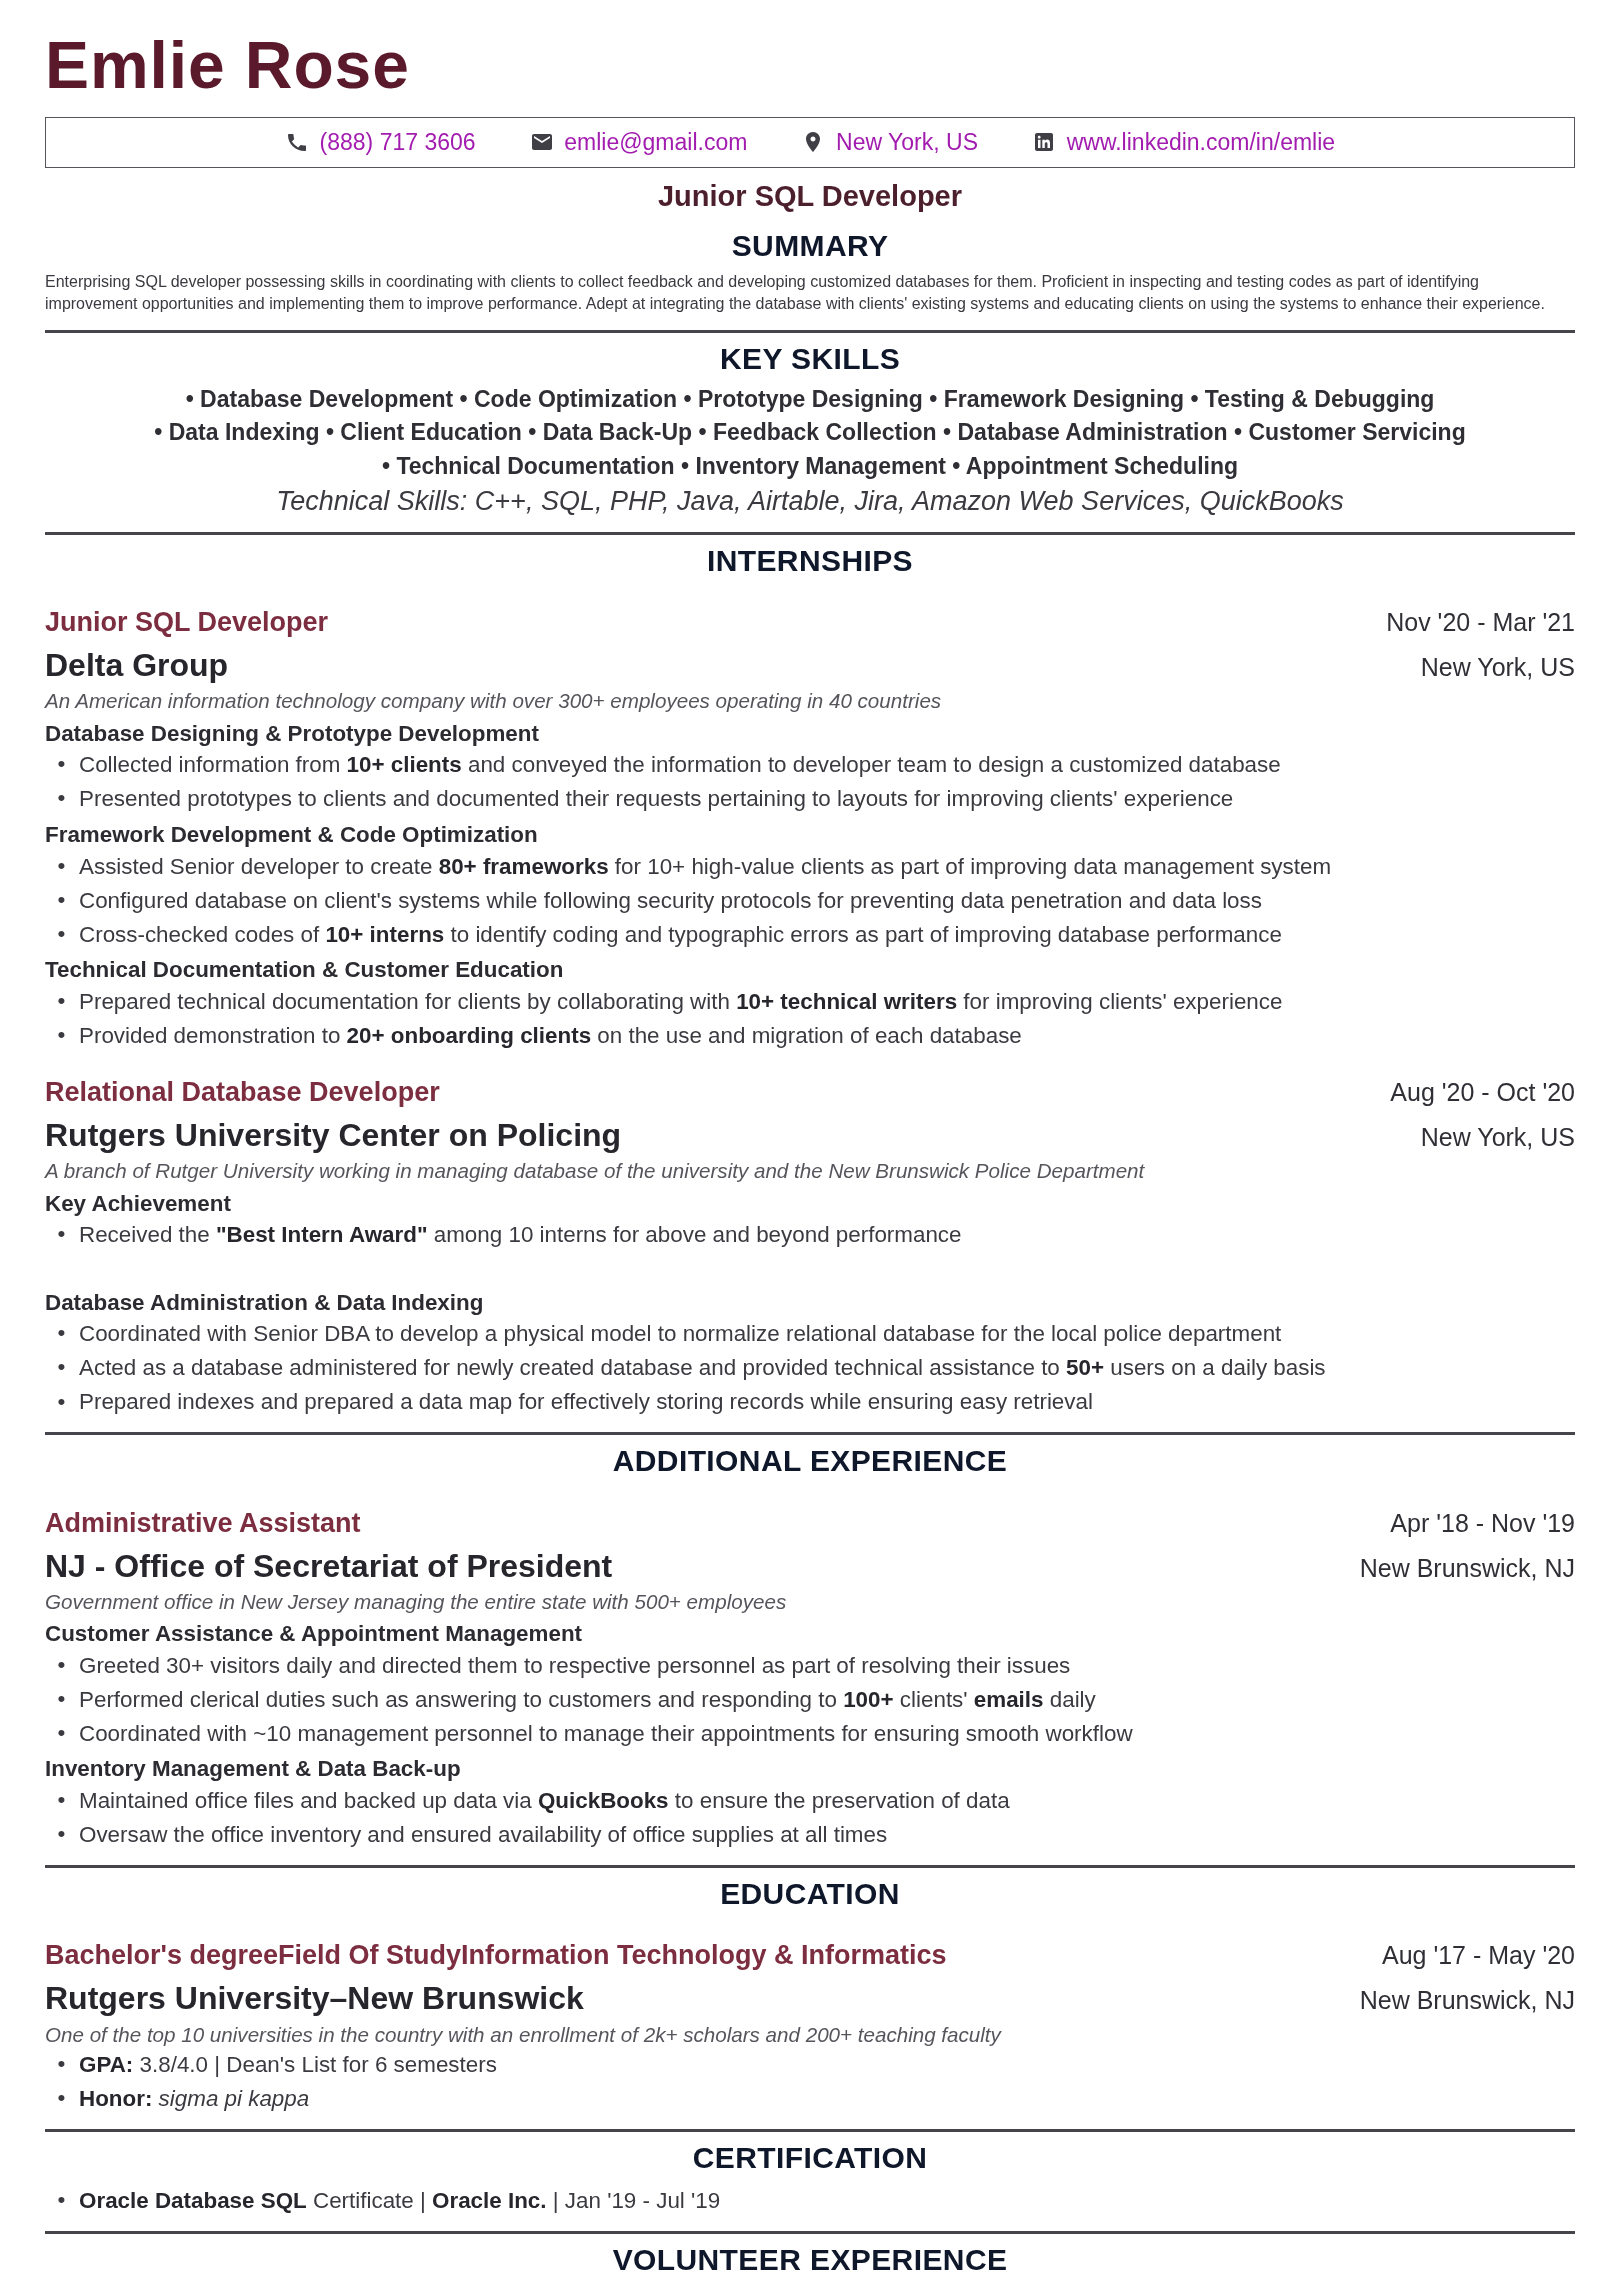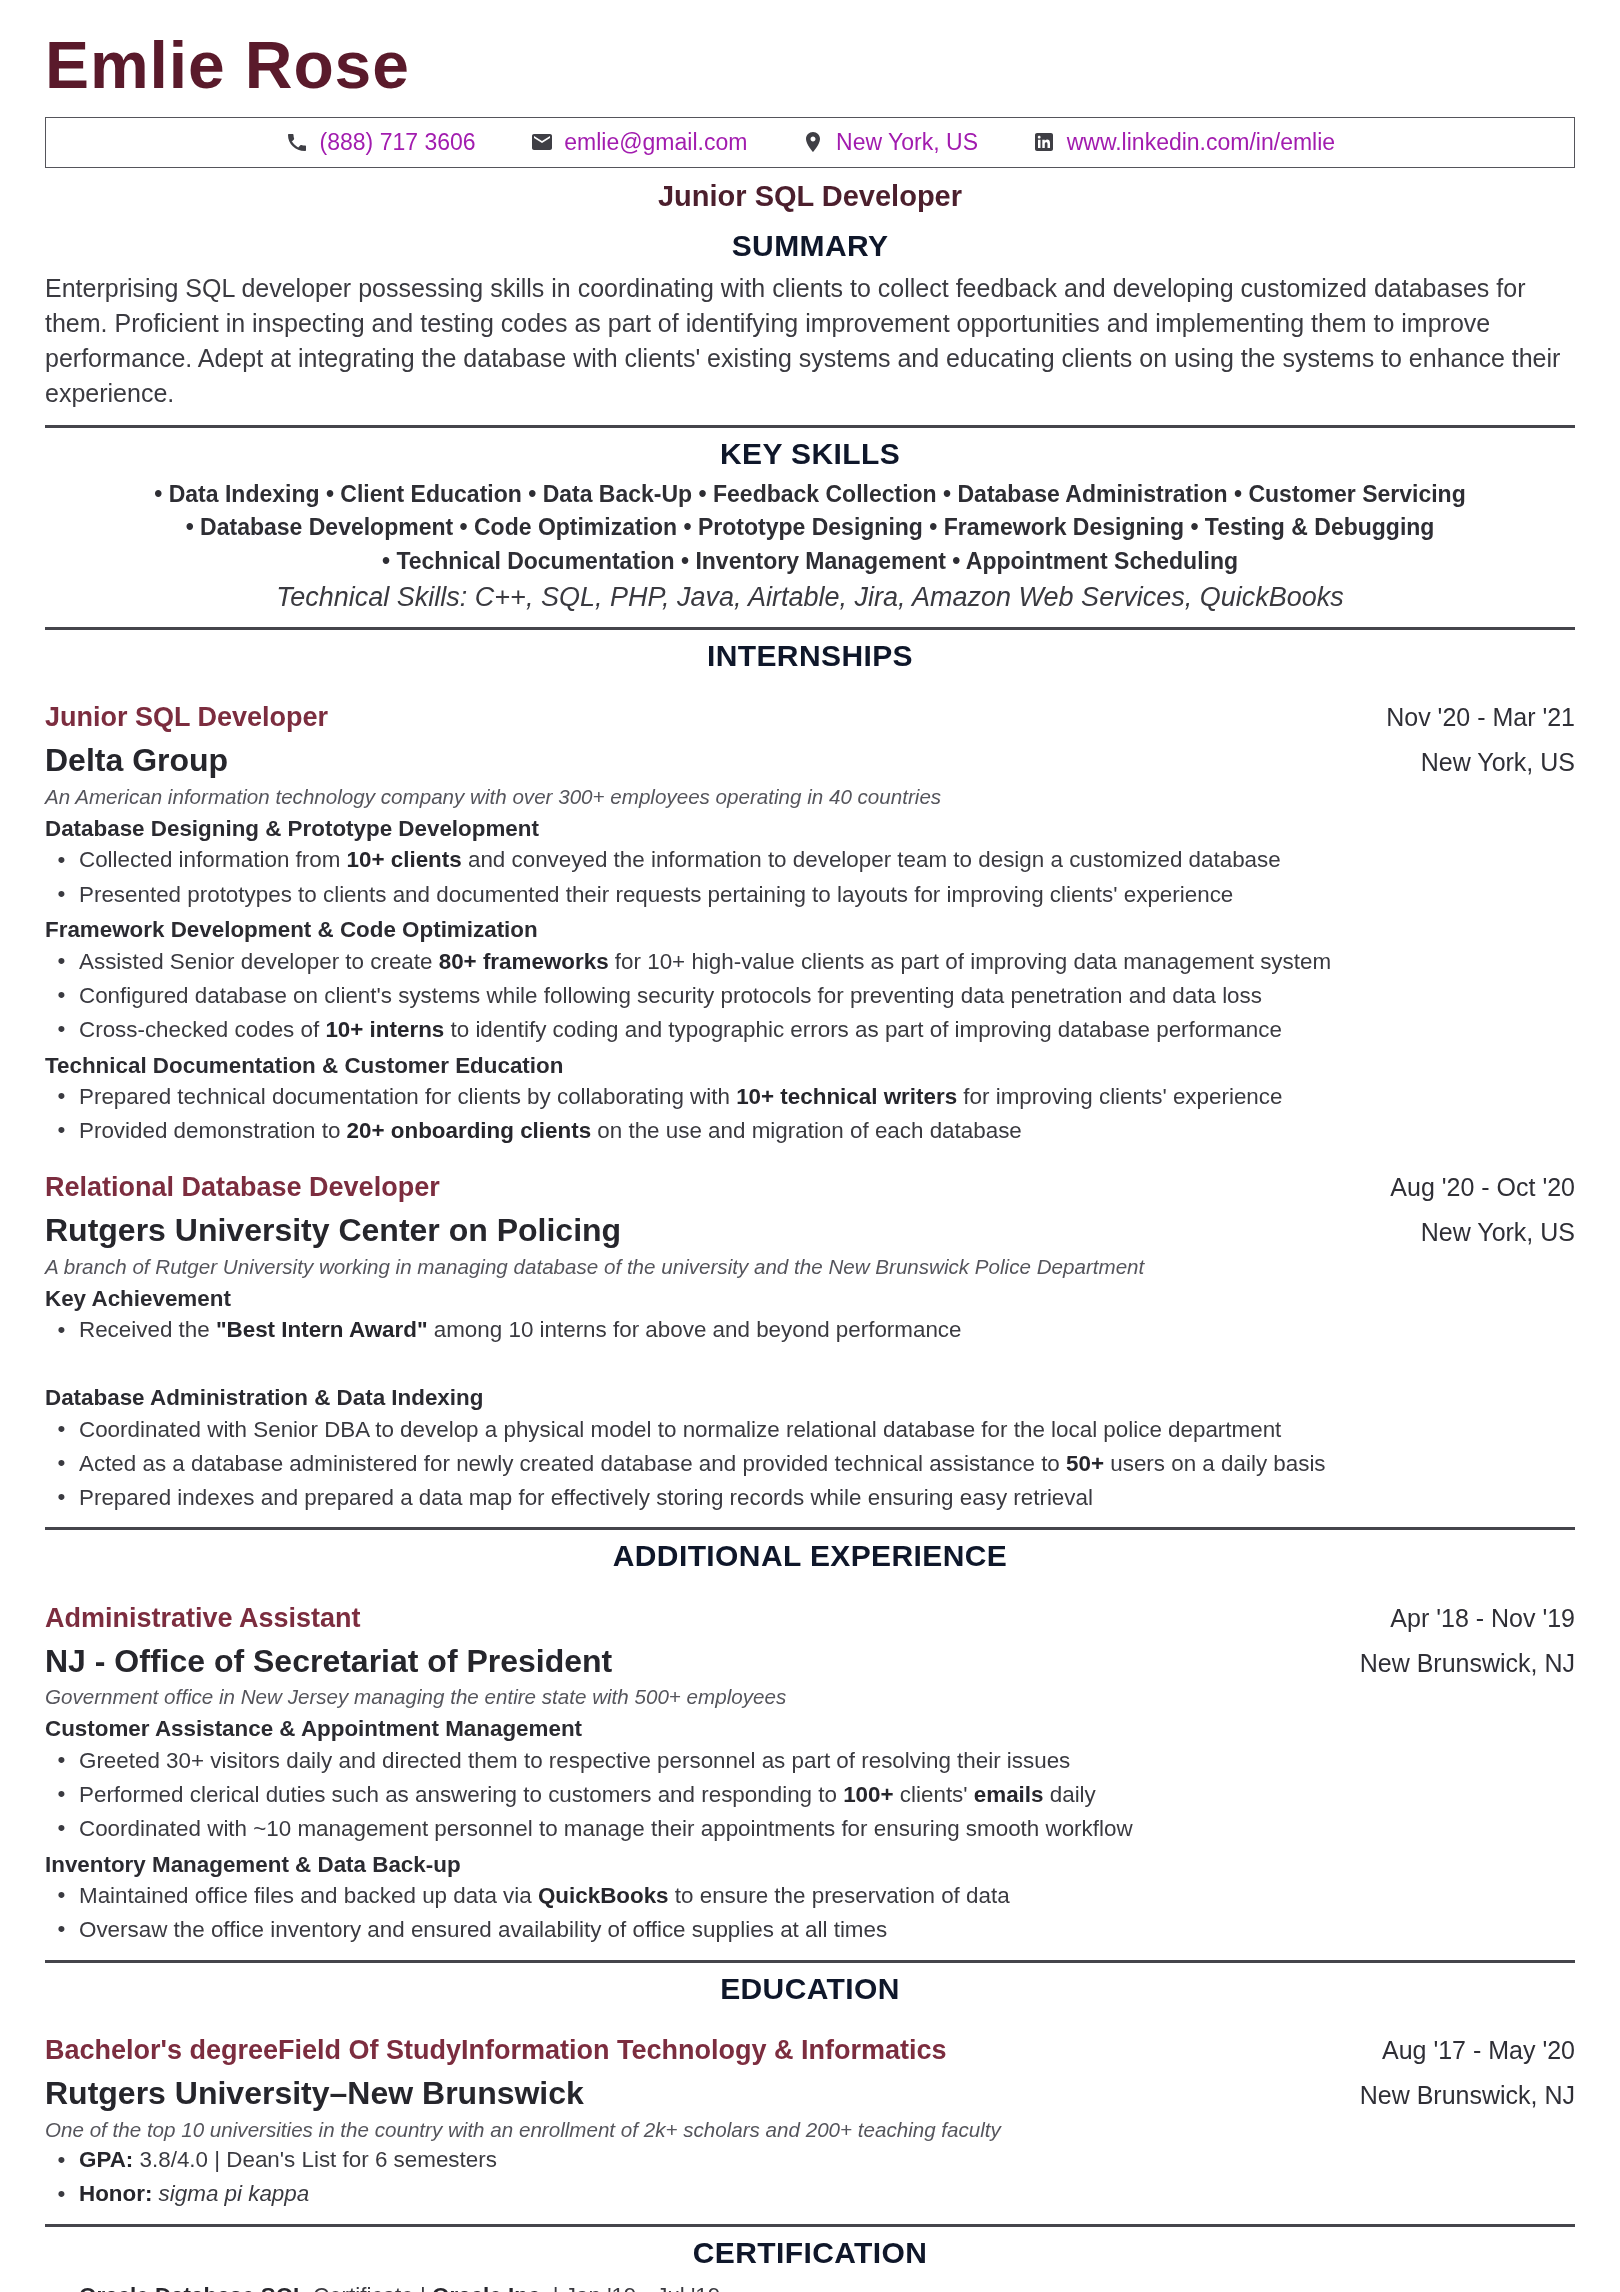--- a/index.html
+++ b/index.html
@@ -28,21 +28,21 @@
     color:#4c1f2d; margin-top:12.5px;
   }
 
   .section { margin-top:7.2px; }
   .section.ruled { border-top:3.6px solid #45454b; margin-top:14.3px; }
   .section-title {
     text-align:center; font-size:30px; font-weight:700;
     color:#0f172a; padding:9px 0 7.2px; letter-spacing:0.4px;
   }
 
-  .para { font-size:25px; line-height:1.40; color:#3a3a40; }
+  .para { font-size:16px; line-height:1.40; color:#3a3a40; }
 
   .skills-line {
     text-align:center; font-weight:700; font-size:23px;
     line-height:1.45; color:#2e2e34;
   }
   .skills-tech {
     text-align:center; font-style:italic; font-size:27px;
     color:#3a3a40; margin-top:3.6px;
   }
 
@@ -104,22 +104,22 @@
 
   <div class="doc-title">Junior SQL Developer</div>
 
   <main>
       <section class="section">
         <h2 class="section-title">SUMMARY</h2>
         <p class="para">Enterprising SQL developer possessing skills in coordinating with clients to collect feedback and developing customized databases for them. Proficient in inspecting and testing codes as part of identifying improvement opportunities and implementing them to improve performance. Adept at integrating the database with clients' existing systems and educating clients on using the systems to enhance their experience.</p>
       </section>
       <section class="section ruled">
         <h2 class="section-title">KEY SKILLS</h2>
+        <div class="skills-line">• Database Development • Code Optimization • Prototype Designing • Framework Designing • Testing &amp; Debugging</div>
         <div class="skills-line">• Data Indexing • Client Education • Data Back-Up • Feedback Collection • Database Administration • Customer Servicing</div>
-        <div class="skills-line">• Database Development • Code Optimization • Prototype Designing • Framework Designing • Testing &amp; Debugging</div>
         <div class="skills-line">• Technical Documentation • Inventory Management • Appointment Scheduling</div>
         <div class="skills-tech">Technical Skills: C++, SQL, PHP, Java, Airtable, Jira, Amazon Web Services, QuickBooks</div>
       </section>
       <section class="section ruled">
         <h2 class="section-title">INTERNSHIPS</h2>
         <div class="entry">
           <div class="entry-row">
             <div class="entry-role">Junior SQL Developer</div>
             <div class="entry-dates">Nov '20 - Mar '21</div>
           </div>

